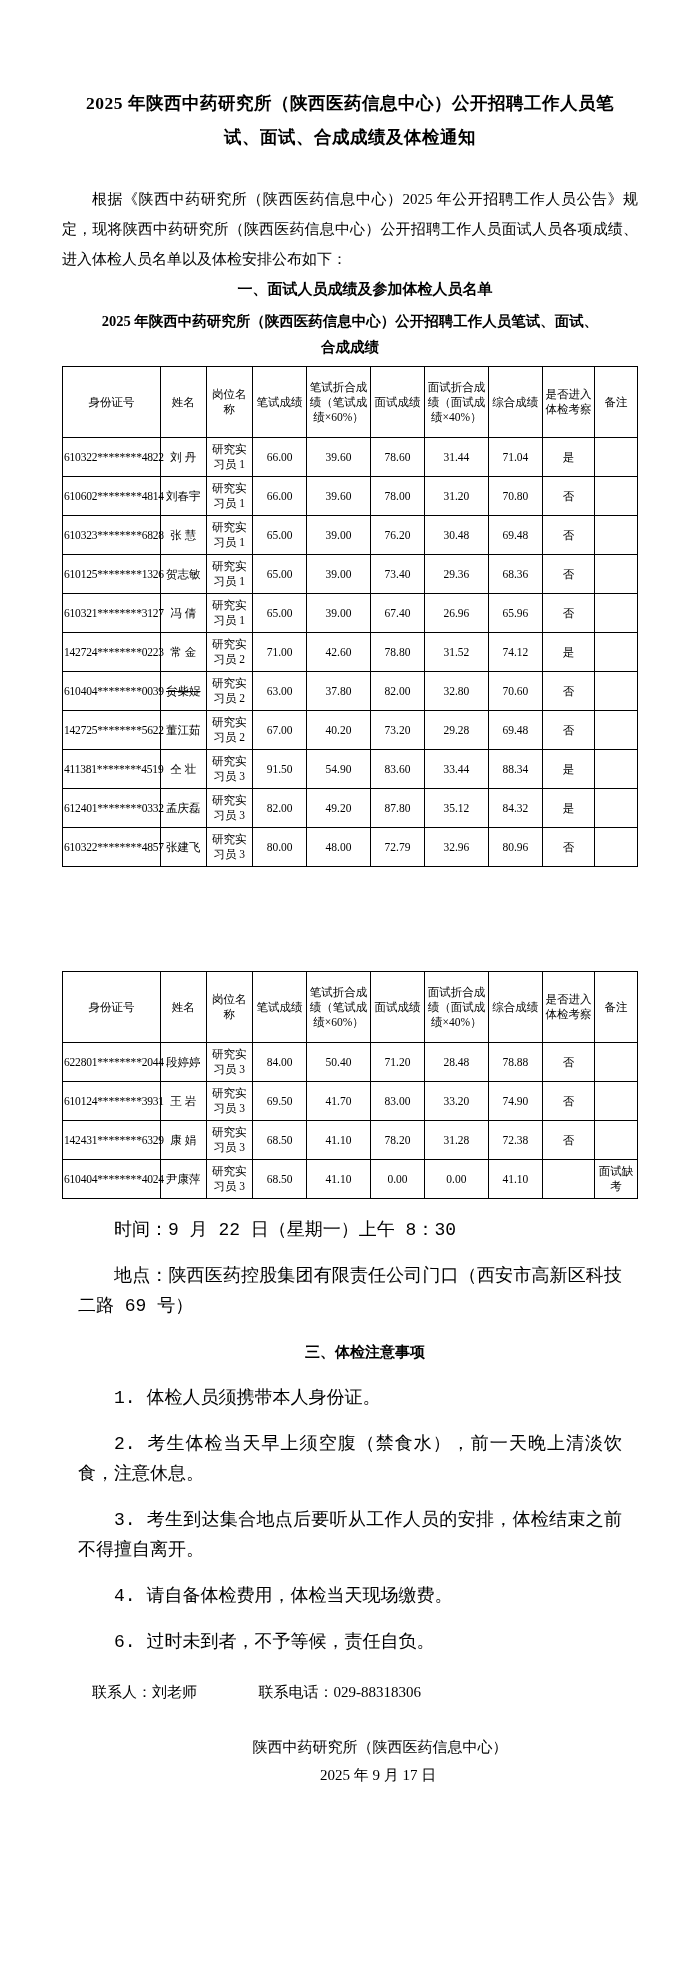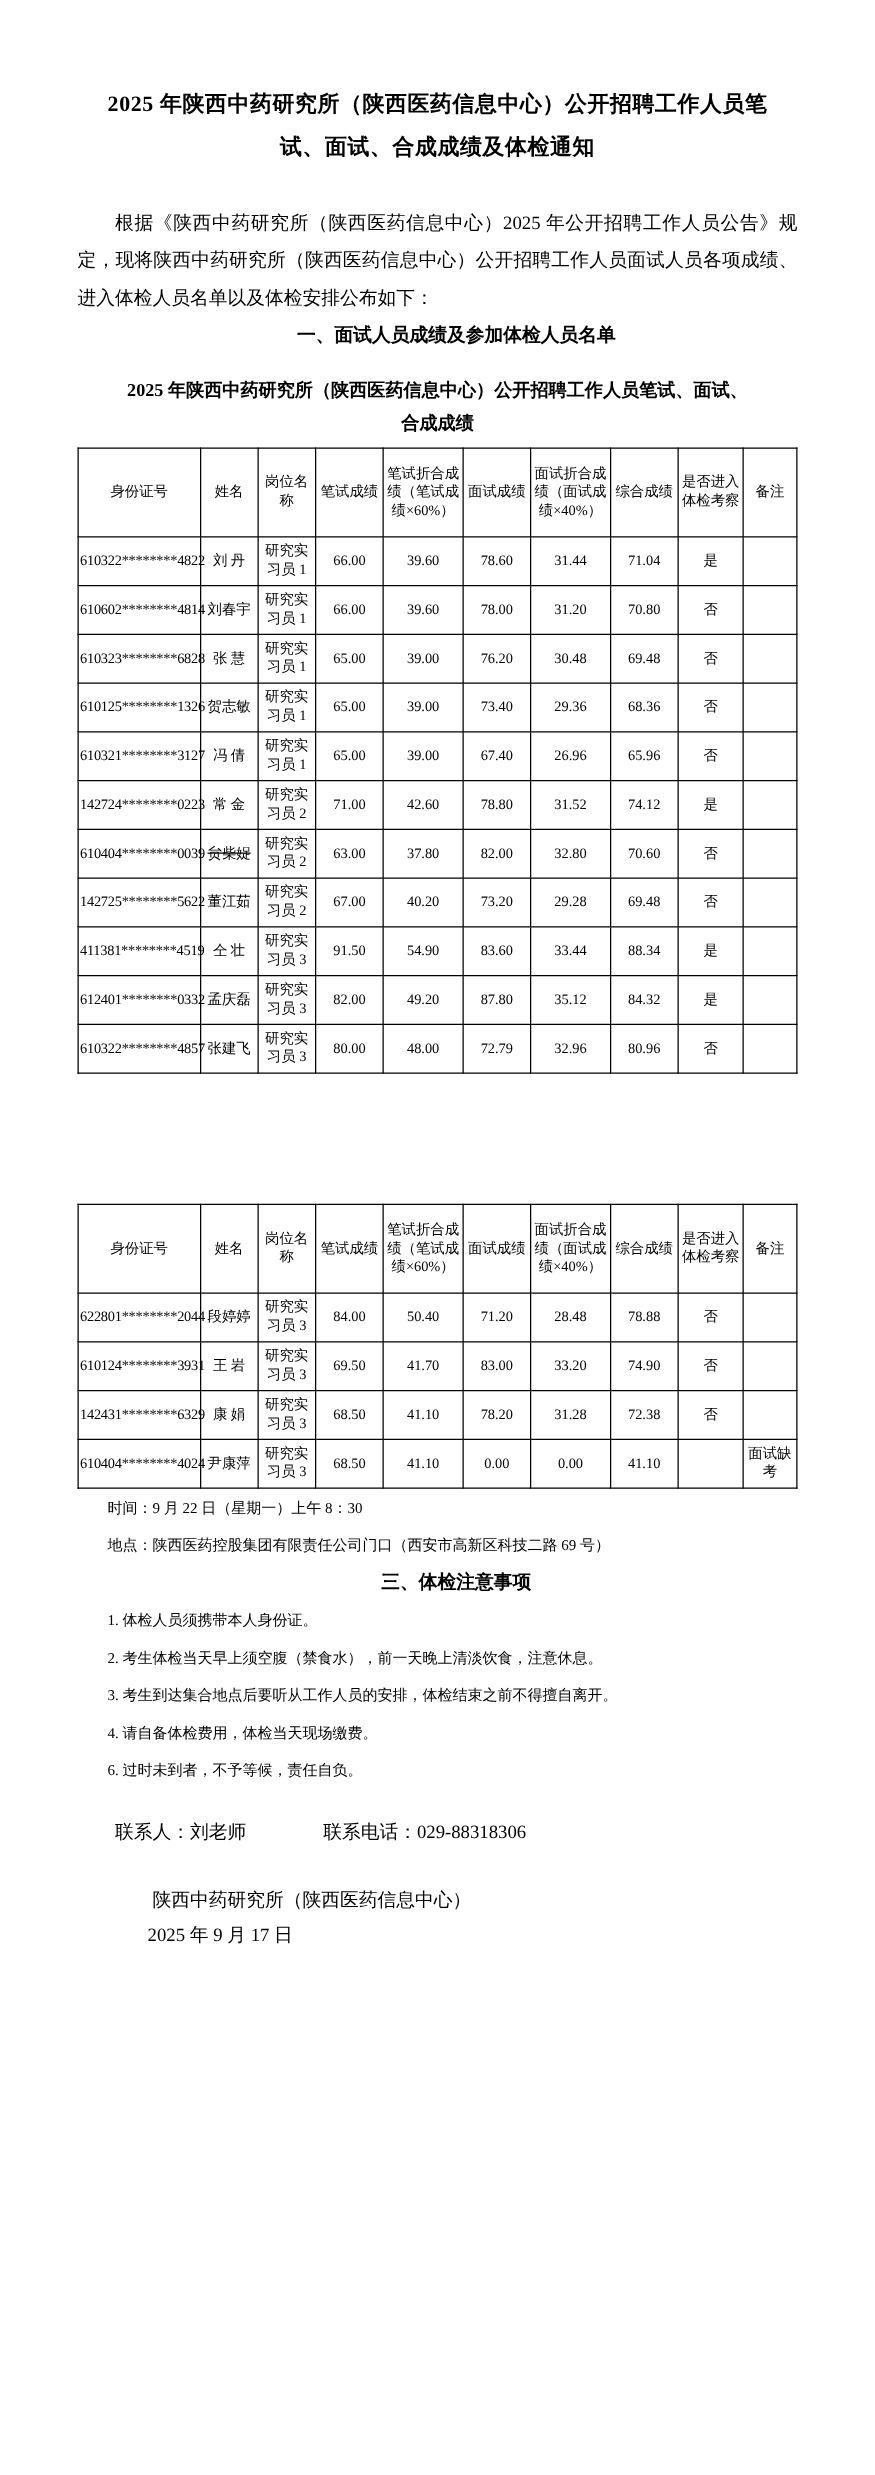--- a/index.html
+++ b/index.html
@@ -10,21 +10,21 @@
   body {
     width: 700px;
     min-height: 1980px;
     font-family: "Liberation Serif", "DejaVu Serif", serif;
     color: #000000;
   }
   .page {
     width: 700px;
     min-height: 1980px;
     box-sizing: border-box;
-    padding: 48px 62px 24px 62px;
+    padding: 68px 62px 24px 62px;
     position: relative;
   }
   .doc-title {
     text-align: center;
     font-size: 17.5px;
     font-weight: bold;
     line-height: 34px;
     letter-spacing: 0.5px;
     margin: 18px 8px 30px 8px;
   }
@@ -41,21 +41,21 @@
     line-height: 30px;
     text-indent: 2em;
     margin: 0;
     text-align: center;
   }
   .table-caption {
     text-align: center;
     font-size: 14.5px;
     font-weight: bold;
     line-height: 26px;
-    margin: 16px 34px 6px 34px;
+    margin: 4px 34px 6px 34px;
   }
   table.grid {
     border-collapse: collapse;
     width: 100%;
     table-layout: fixed;
     margin: 4px 0 0 0;
   }
   table.grid th, table.grid td {
     border: 1px solid #000000;
     font-size: 11.5px;
@@ -72,29 +72,30 @@
   table.grid td {
     height: 34px;
   }
   td.idcell {
     font-size: 10.5px;
     letter-spacing: -0.2px;
   }
   td.namecell { font-size: 12.5px; }
   .spacer-block { height: 100px; }
   .list-line {
-    font-size: 12px;
+    font-size: 18px;
     line-height: 30px;
     text-indent: 2em;
-    margin: 0;
+    margin: 16px;
     text-align: justify;
+    font-family: Liberation Mono, monospace;
   }
   .sign-block {
     margin-top: 26px;
-    text-align: left;
+    text-align: center;
     font-size: 15px;
     line-height: 28px;
     font-family: Liberation Serif, serif;
   }
   .sign-block .s1 { padding-left: 60px; }
   .sign-block .s2 { padding-left: 56px; }
   .contact-line {
     font-size: 15px;
     line-height: 30px;
     margin: 20px 0 0 0;

